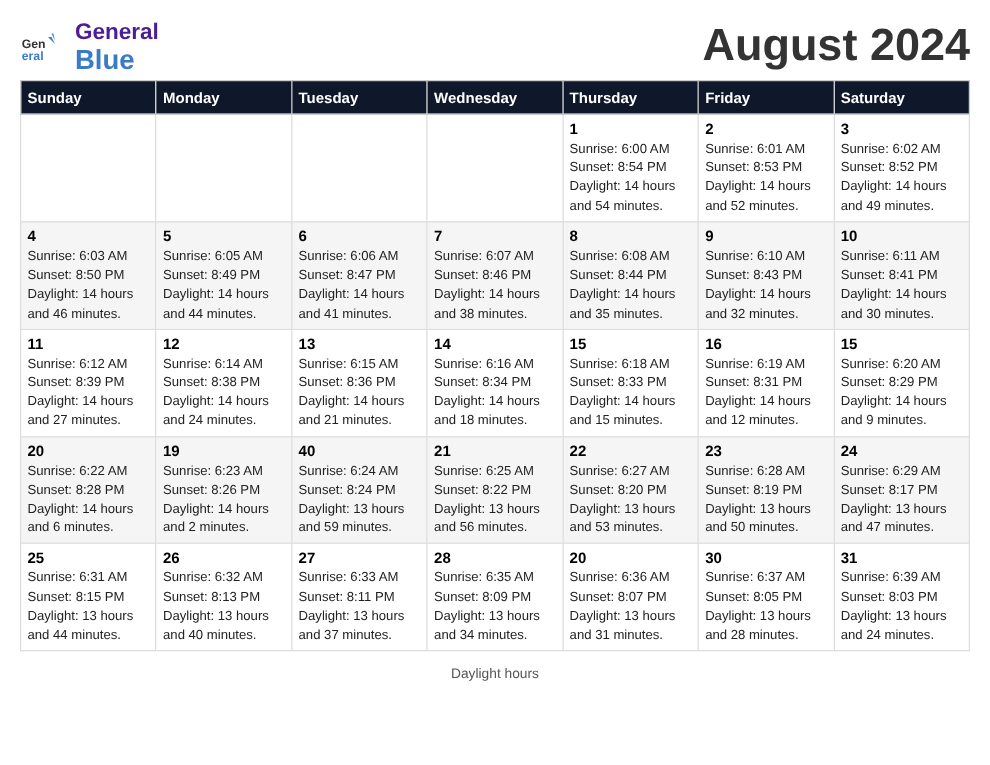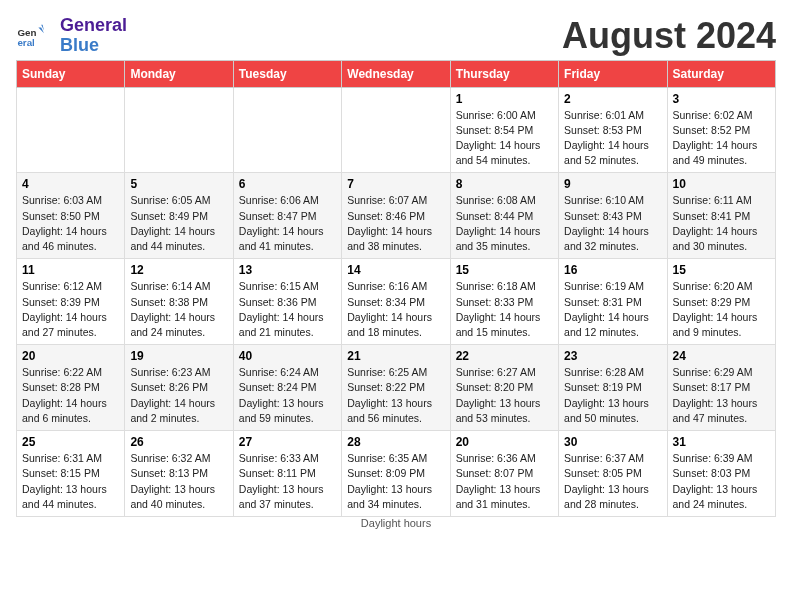--- a/index.html
+++ b/index.html
@@ -21,21 +21,21 @@
       align-items: center;
       gap: 16px;
     }
     .logo-text-general {
       font-size: 18px;
       font-weight: bold;
       color: #4c1d95;
       line-height: 1.1;
     }
     .logo-text-blue {
-      font-size: 18px;
+      font-size: 22px;
       font-weight: bold;
       color: #3a7bc8;
       line-height: 1.1;
     }
     .logo-icon {
       width: 28px;
       height: 28px;
     }
     .title-area {
       text-align: right;
@@ -51,21 +51,21 @@
       color: #333;
       font-weight: normal;
       margin-bottom: 6px;
     }
     table {
       width: 100%;
       border-collapse: collapse;
       font-size: 11px;
     }
     thead tr th {
-      background-color: #ef4444;
+      background-color: #0f172a;
       color: #fff;
       text-align: left;
       padding: 6px 5px;
       font-size: 12px;
       font-weight: bold;
       border: 1px solid #ccc;
     }
     tbody tr td {
       border: 1px solid #ddd;
       vertical-align: top;
@@ -87,21 +87,21 @@
       font-size: 10.5px;
       color: #222;
       line-height: 1.45;
     }
     .empty-cell {
       background: #fff !important;
     }
     .footer-text {
       font-size: 11px;
       color: #555;
-      margin-top: 0;
+      margin-top: 12px;
       text-align: center;
     }
   </style>
 </head>
 <body>
 
 <div class="header-area">
   <div class="logo">
     <svg class="logo-icon" viewBox="0 0 40 40">
       <text x="2" y="20" font-size="14" font-weight="bold" fill="#333">Gen</text>

